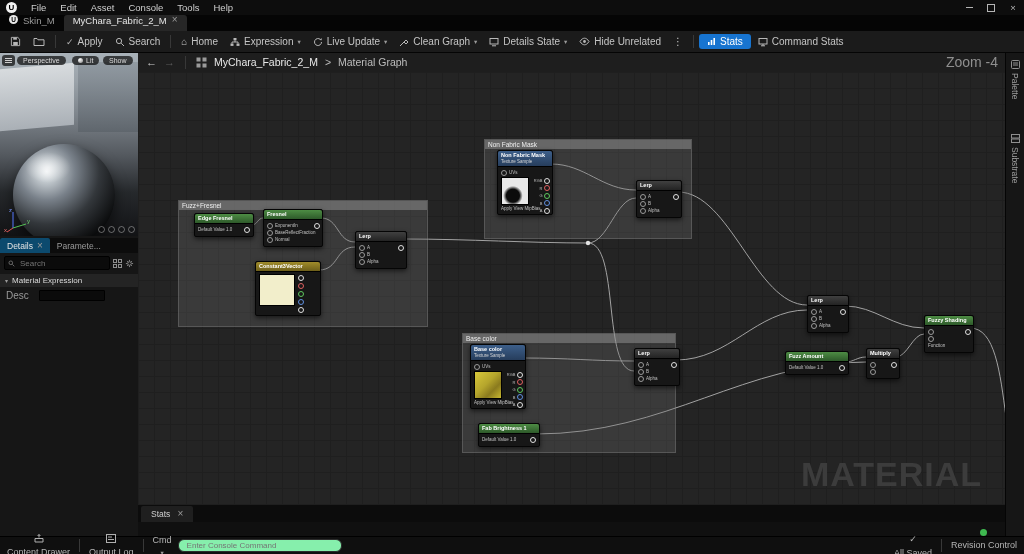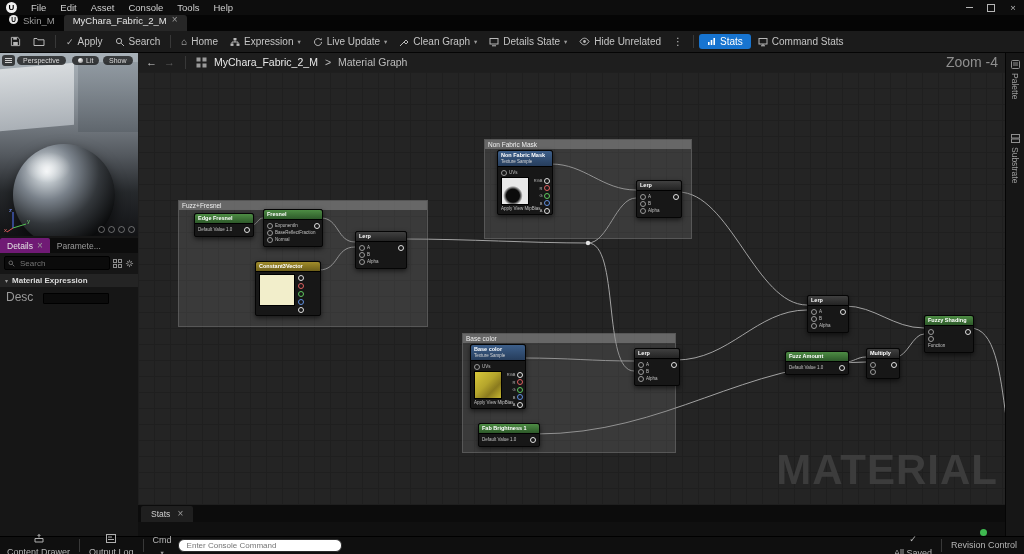--- a/index.html
+++ b/index.html
@@ -49,50 +49,50 @@
     font-size:7px;padding:1px 6px;display:flex;align-items:center;gap:3px;}
   .vp-burger{position:absolute;left:2px;top:3px;width:13px;height:11px;border-radius:3px;
     background:rgba(12,12,12,.72);display:flex;flex-direction:column;justify-content:center;gap:1px;align-items:center;}
   .vp-burger i{display:block;width:7px;height:1px;background:#cfcfcf;}
   .lit-dot{width:5px;height:5px;border-radius:50%;background:radial-gradient(circle at 35% 30%,#fff,#888);}
   .navdots{position:absolute;right:3px;bottom:3px;display:flex;gap:3px;}
   .navdots i{width:5px;height:5px;border-radius:50%;border:1px solid rgba(255,255,255,.35);display:block;}
   
   .dtabs{position:absolute;top:186px;left:0;right:0;height:15px;background:#0c0c0c;display:flex;font-size:8.5px;align-items:flex-end;}
   .dtab{display:flex;align-items:center;gap:4px;padding:0 7px;height:15px;color:#9b9b9b;}
-  .dtab.active{background:#701a75;color:#e3e3e3;border-radius:2px 2px 0 0;}
+  .dtab.active{background:#0c4a6e;color:#e3e3e3;border-radius:2px 2px 0 0;}
   .searchrow{position:absolute;top:203px;left:0;right:0;height:16px;display:flex;align-items:center;gap:3px;padding:0 4px;}
   .searchbox{flex:1;height:12px;background:#0b0b0b;border:1px solid #000;border-radius:2px;
     display:flex;align-items:center;gap:3px;padding:0 3px;}
   .searchbox input{background:transparent;border:none;outline:none;color:#9a9a9a;font-size:8px;width:70px;
     font-family:"Liberation Sans","DejaVu Sans",sans-serif;}
   .panel-icon{color:#8f8f8f;font-size:9px;}
   .dsection{position:absolute;top:222px;left:0;right:0;height:13px;background:#242424;display:flex;
-    align-items:center;gap:4px;padding:0 5px;font-size:8px;font-weight:bold;color:#dadada;}
+    align-items:center;gap:4px;padding:0 5px;font-size:8px;font-weight:normal;color:#dadada;}
   .dsection .caret{font-size:6px;}
-  .descrow{position:absolute;top:238px;left:0;right:0;display:flex;align-items:flex-end;gap:10px;padding:0 6px;font-size:12px;color:#9a9a9a;}
+  .descrow{position:absolute;top:238px;left:0;right:0;display:flex;align-items:center;gap:10px;padding:0 6px;font-size:10px;color:#9a9a9a;}
   .descval{width:64px;height:9px;background:#0b0b0b;border:1px solid #000;border-radius:1px;}
   
   .graph{position:absolute;left:138px;top:52px;right:18px;bottom:17px;background:#1e1e1e;}
   .gheader{position:absolute;top:0;left:0;right:0;height:20px;background:#1e1e1e;border-bottom:1px solid #101010;
     display:flex;align-items:center;gap:7px;padding:0 8px;font-size:10.5px;color:#bdbdbd;}
   .gheader .asset{color:#e8e8e8;}
   .gheader .zoom{margin-left:auto;color:#8f8f8f;font-size:14px;}
   .arrow{font-size:11px;color:#cfcfcf;}
   .arrow.dim{color:#5c5c5c;}
   .canvas{position:absolute;top:20px;left:0;right:0;height:433px;overflow:hidden;background-color:#242424;
     background-image:
       linear-gradient(#1f1f1f 1px,transparent 1px),linear-gradient(90deg,#1f1f1f 1px,transparent 1px),
       linear-gradient(#181818 1px,transparent 1px),linear-gradient(90deg,#181818 1px,transparent 1px);
     background-size:16px 16px,16px 16px,128px 128px,128px 128px;}
   .gfooter{position:absolute;left:0;right:0;bottom:0;height:32px;background:#101010;}
   .gftabrow{height:17px;background:#0c0c0c;display:flex;align-items:flex-end;}
   .gftab{display:flex;align-items:center;gap:7px;height:16px;padding:0 10px;background:#1f1f1f;color:#cfcfcf;
     font-size:8.5px;border-radius:2px 2px 0 0;margin-left:3px;}
-  .watermark{position:absolute;right:8px;bottom:11px;font-size:42px;font-weight:bold;color:#3c3c3c;
+  .watermark{position:absolute;right:24px;bottom:11px;font-size:34px;font-weight:bold;color:#3c3c3c;
     letter-spacing:1px;font-family:"Liberation Sans","DejaVu Sans",sans-serif;}
   .wires{position:absolute;inset:0;pointer-events:none;}
   
   .comment{position:absolute;background:rgba(110,110,110,.30);border:1px solid rgba(165,165,165,.28);}
   .ctitle{position:absolute;top:0;left:0;right:0;height:9px;background:rgba(160,160,160,.45);color:#efefef;
     font-size:6.5px;line-height:9px;padding:0 3px;white-space:nowrap;overflow:hidden;}
   
   .node{position:absolute;background:#171717;border:1px solid #050505;border-radius:2px;
     box-shadow:0 2px 5px rgba(0,0,0,.6);color:#c8c8c8;font-size:5px;line-height:1.25;}
   .nhead{padding:1px 3px;border-radius:2px 2px 0 0;color:#fff;font-size:5.5px;font-weight:bold;
@@ -115,21 +115,21 @@
   .thumb.base{background:linear-gradient(135deg,#d8c83a 0%,#b5a52c 45%,#8a7a1e 70%,#c8b830 100%);}
   .swatch{width:34px;height:30px;border:1px solid #000;background:#f2eecb;}
   
   .rightbar{position:absolute;top:52px;right:0;width:18px;bottom:17px;background:#161616;border-left:1px solid #050505;z-index:20;}
   .rtab{position:absolute;left:0;width:18px;display:flex;flex-direction:column;align-items:center;gap:4px;color:#9f9f9f;font-size:8.5px;}
   .rtab .vtext{writing-mode:vertical-rl;}
   
   .statusbar{position:absolute;left:0;right:0;bottom:0;height:17px;background:#0f0f0f;border-top:1px solid #000;
     display:flex;align-items:center;gap:6px;padding:0 7px;font-size:9px;color:#b5b5b5;z-index:35;}
   .sbtn{display:flex;align-items:center;gap:4px;white-space:nowrap;flex-direction:column;}
-  .console{width:150px;height:11px;background:#ffffff;border:1px solid #2b2b2b;border-radius:6px;
+  .console{width:150px;height:11px;background:#86efac;border:1px solid #2b2b2b;border-radius:6px;
     display:flex;align-items:center;padding:0 6px;}
   .console input{background:transparent;border:none;outline:none;color:#6e6e6e;font-size:8px;width:100%;
     font-family:"Liberation Sans","DejaVu Sans",sans-serif;}
   .spacer{flex:1;}
   .rev-dot{width:7px;height:7px;border-radius:50%;background:#3fb950;display:inline-block;}
   .check{color:#b5b5b5;font-size:9px;}
 </style>
 </head>
 <body>
 

